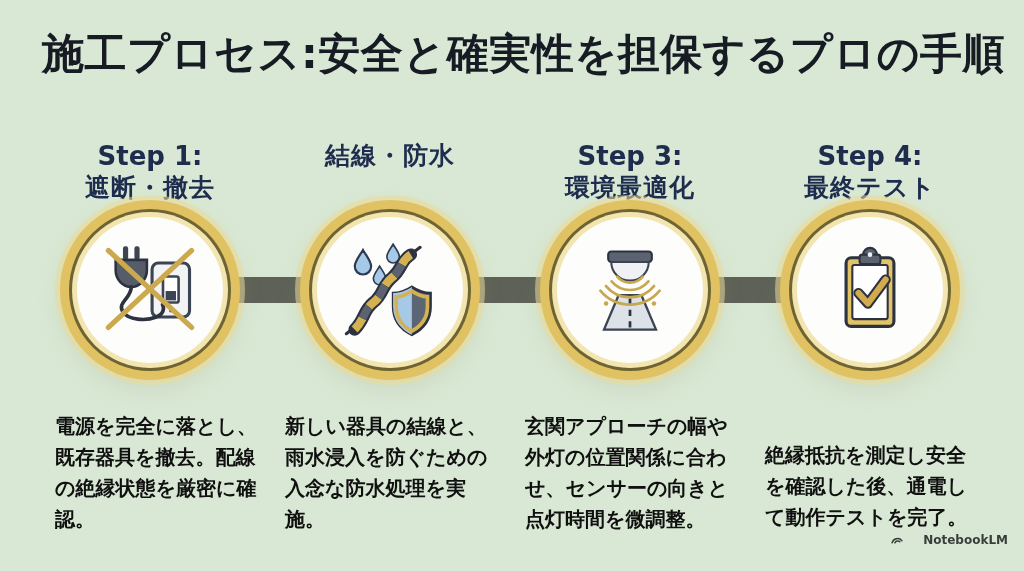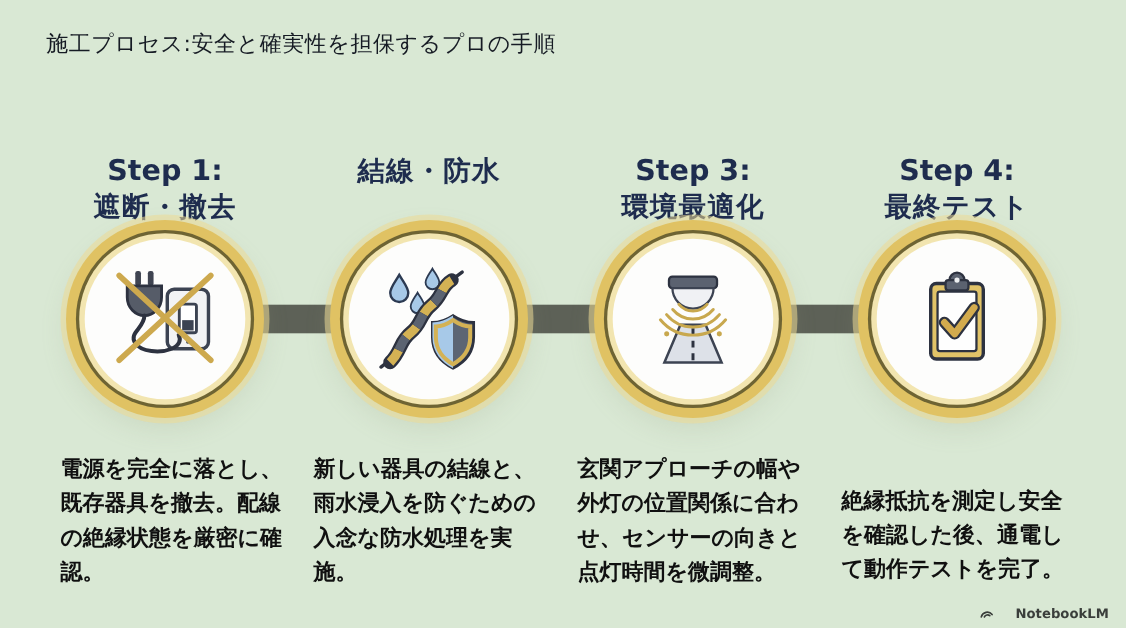--- a/index.html
+++ b/index.html
@@ -3,21 +3,21 @@
 <meta charset="utf-8">
 <style>
   html,body { margin:0; padding:0; background:#000; }
   .canvas {
     position:relative; width:1024px; height:571px;
     background:#d9e8d4; overflow:hidden;
     font-family:"DejaVu Sans","Liberation Sans",sans-serif;
   }
   .title {
     position:absolute; left:42px; top:26px;
-    font-size:20px; font-weight:400; color:#161b24; letter-spacing:.5px;
+    font-size:42px; font-weight:700; color:#161b24; letter-spacing:.5px;
     white-space:nowrap;
   }
   .connector {
     position:absolute; left:150px; top:277px; width:720px; height:26px;
     background:#5d6157; z-index:0;
   }
   .step-header {
     position:absolute; top:112px; width:240px; text-align:center;
     color:#1e2c4e; font-weight:800; line-height:1.24; z-index:1;margin-top:28px;
   }
@@ -38,21 +38,21 @@
   .circle svg { width:104px; height:104px; }
   .desc {
     position:absolute; top:411px; width:214px;
     font-size:20px; font-weight:700; color:#101010; line-height:1.55;
     z-index:1;
   }
   .c1 { left:30px; }  .c2 { left:270px; } .c3 { left:510px; } .c4 { left:750px; }
   .k1 { left:77px; }  .k2 { left:317px; } .k3 { left:557px; } .k4 { left:797px; }
   .d1 { left:55px; }  .d2 { left:285px; } .d3 { left:525px; } .d4 { left:765px;margin-top:29px; }
   .watermark {
-    position:absolute; right:16px; bottom:6px;
+    position:absolute; right:16px; bottom:24px;
     display:flex; align-items:center; gap:19px;
     color:#3a3e3b; font-size:12px; font-weight:600; z-index:1;
   }
 </style>
 </head>
 <body>
 
 <div class="canvas">
 
   <div class="title">施工プロセス:安全と確実性を担保するプロの手順</div>

